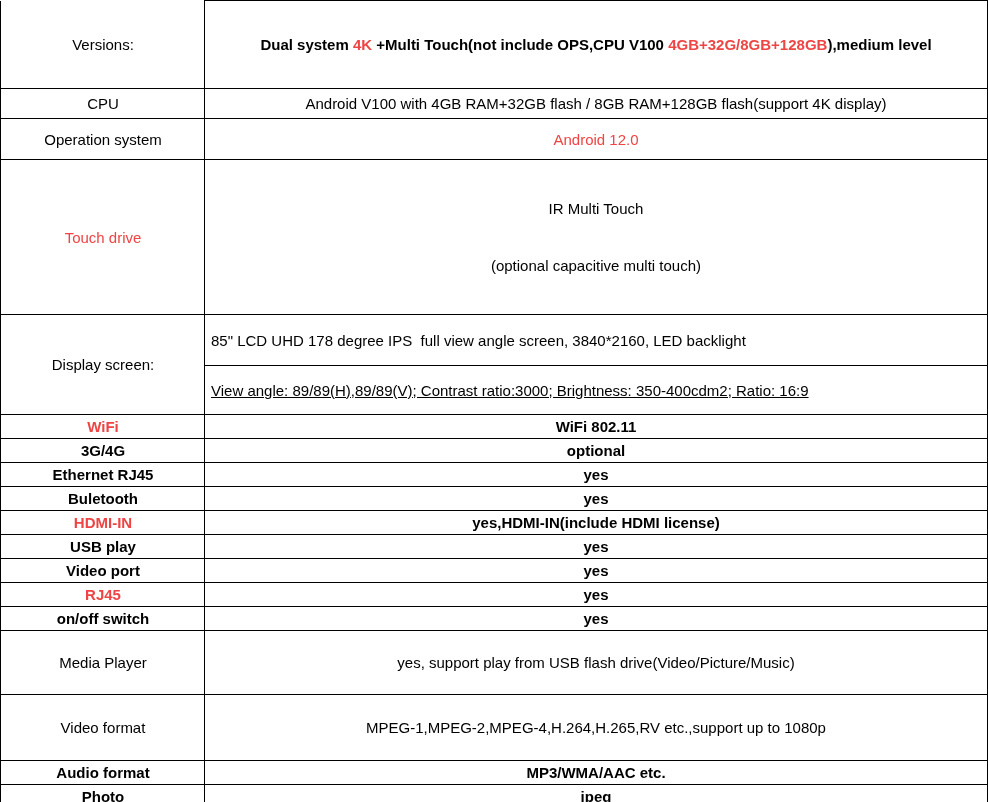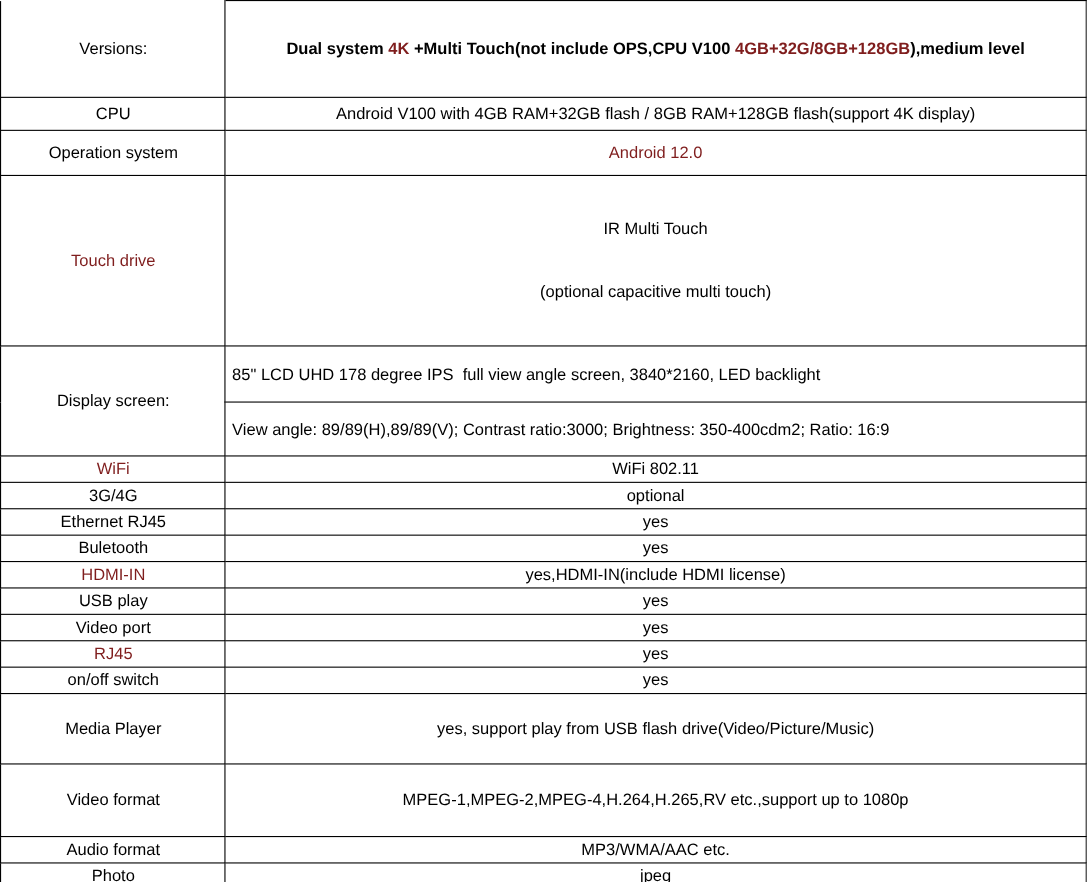--- a/index.html
+++ b/index.html
@@ -28,29 +28,29 @@
   }
   td.value {
     text-align: center;
     padding: 1px 4px;
     white-space: pre-wrap;
   }
   td.value.left {
     text-align: left;
     padding-left: 6px;
   }
-  .red { color: #7f1d1d; }
+  .red { color: #ef4444; }
   .bold { font-weight: bold; }
   tr.r-versions  { height: 88px; }
   tr.r-cpu       { height: 30px; padding-left: 16px; }
   tr.r-os        { height: 41px; }
   tr.r-touch     { height: 42px; }
   tr.r-disp1     { height: 51px; }
-  tr.r-disp2     { height: 49px; }
-  tr.r-sm        { height: 24px; }
+  tr.r-disp2     { height: 49px; text-decoration: underline; }
+  tr.r-sm        { height: 24px; font-weight: bold; }
   tr.r-media     { height: 64px; }
   tr.r-video     { height: 66px; padding-left: 17px; }
   td.no-top { border-top: none; }
 </style>
 </head>
 <body>
 
 <table class="spec-table">
   <colgroup>
     <col class="c-label">

